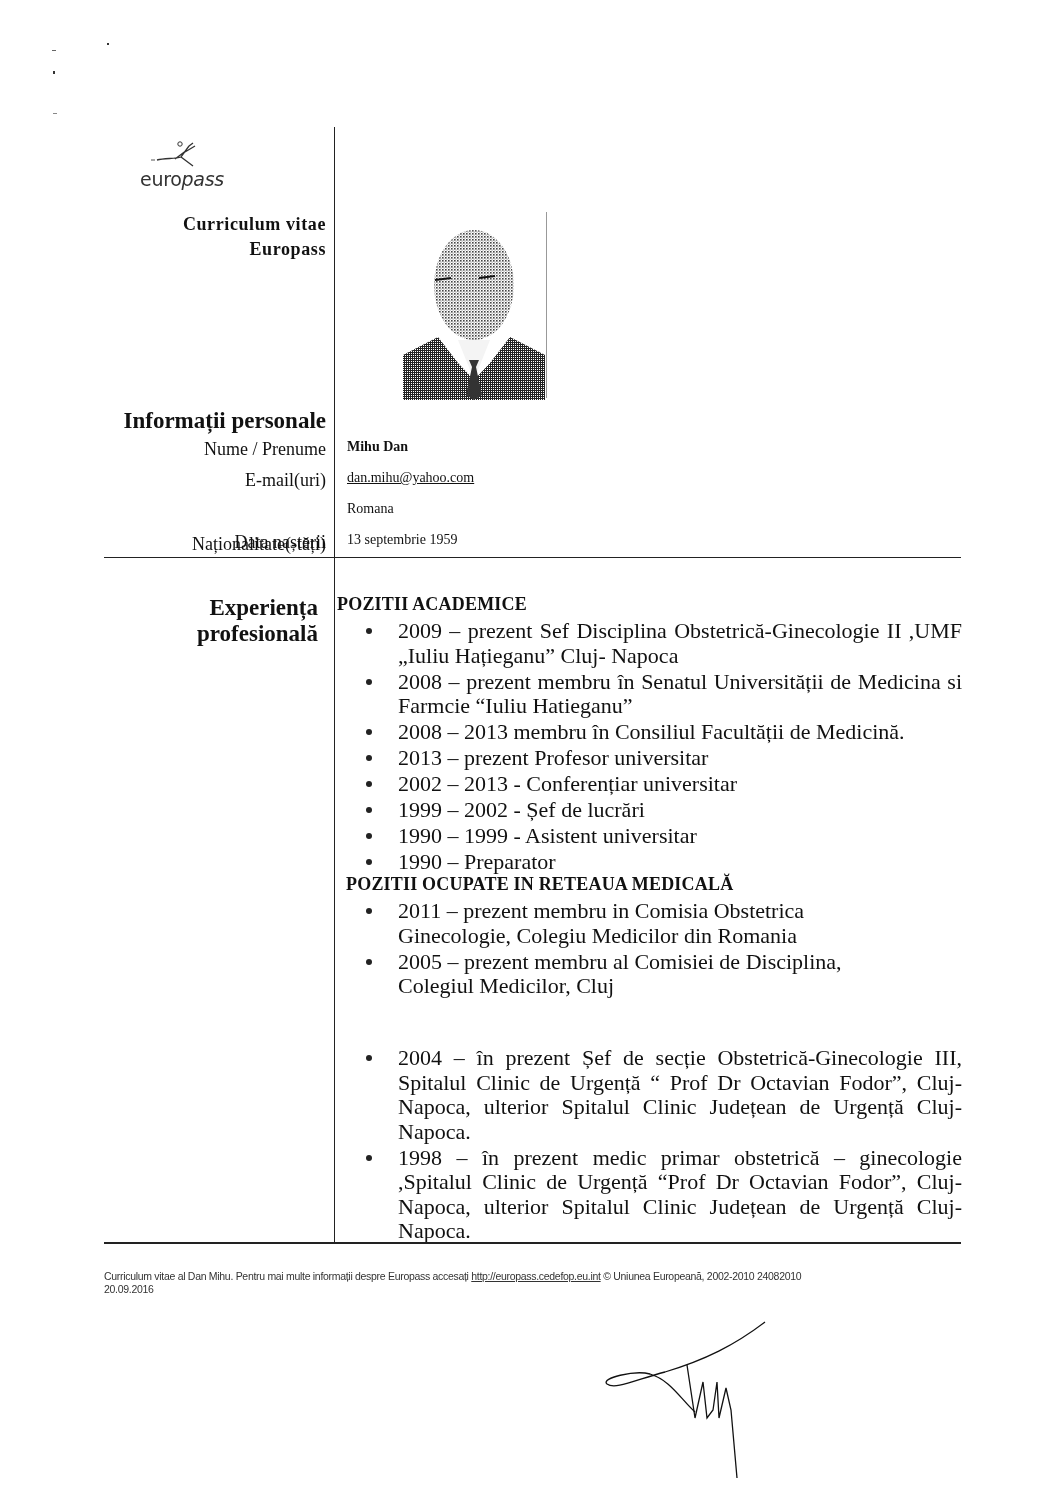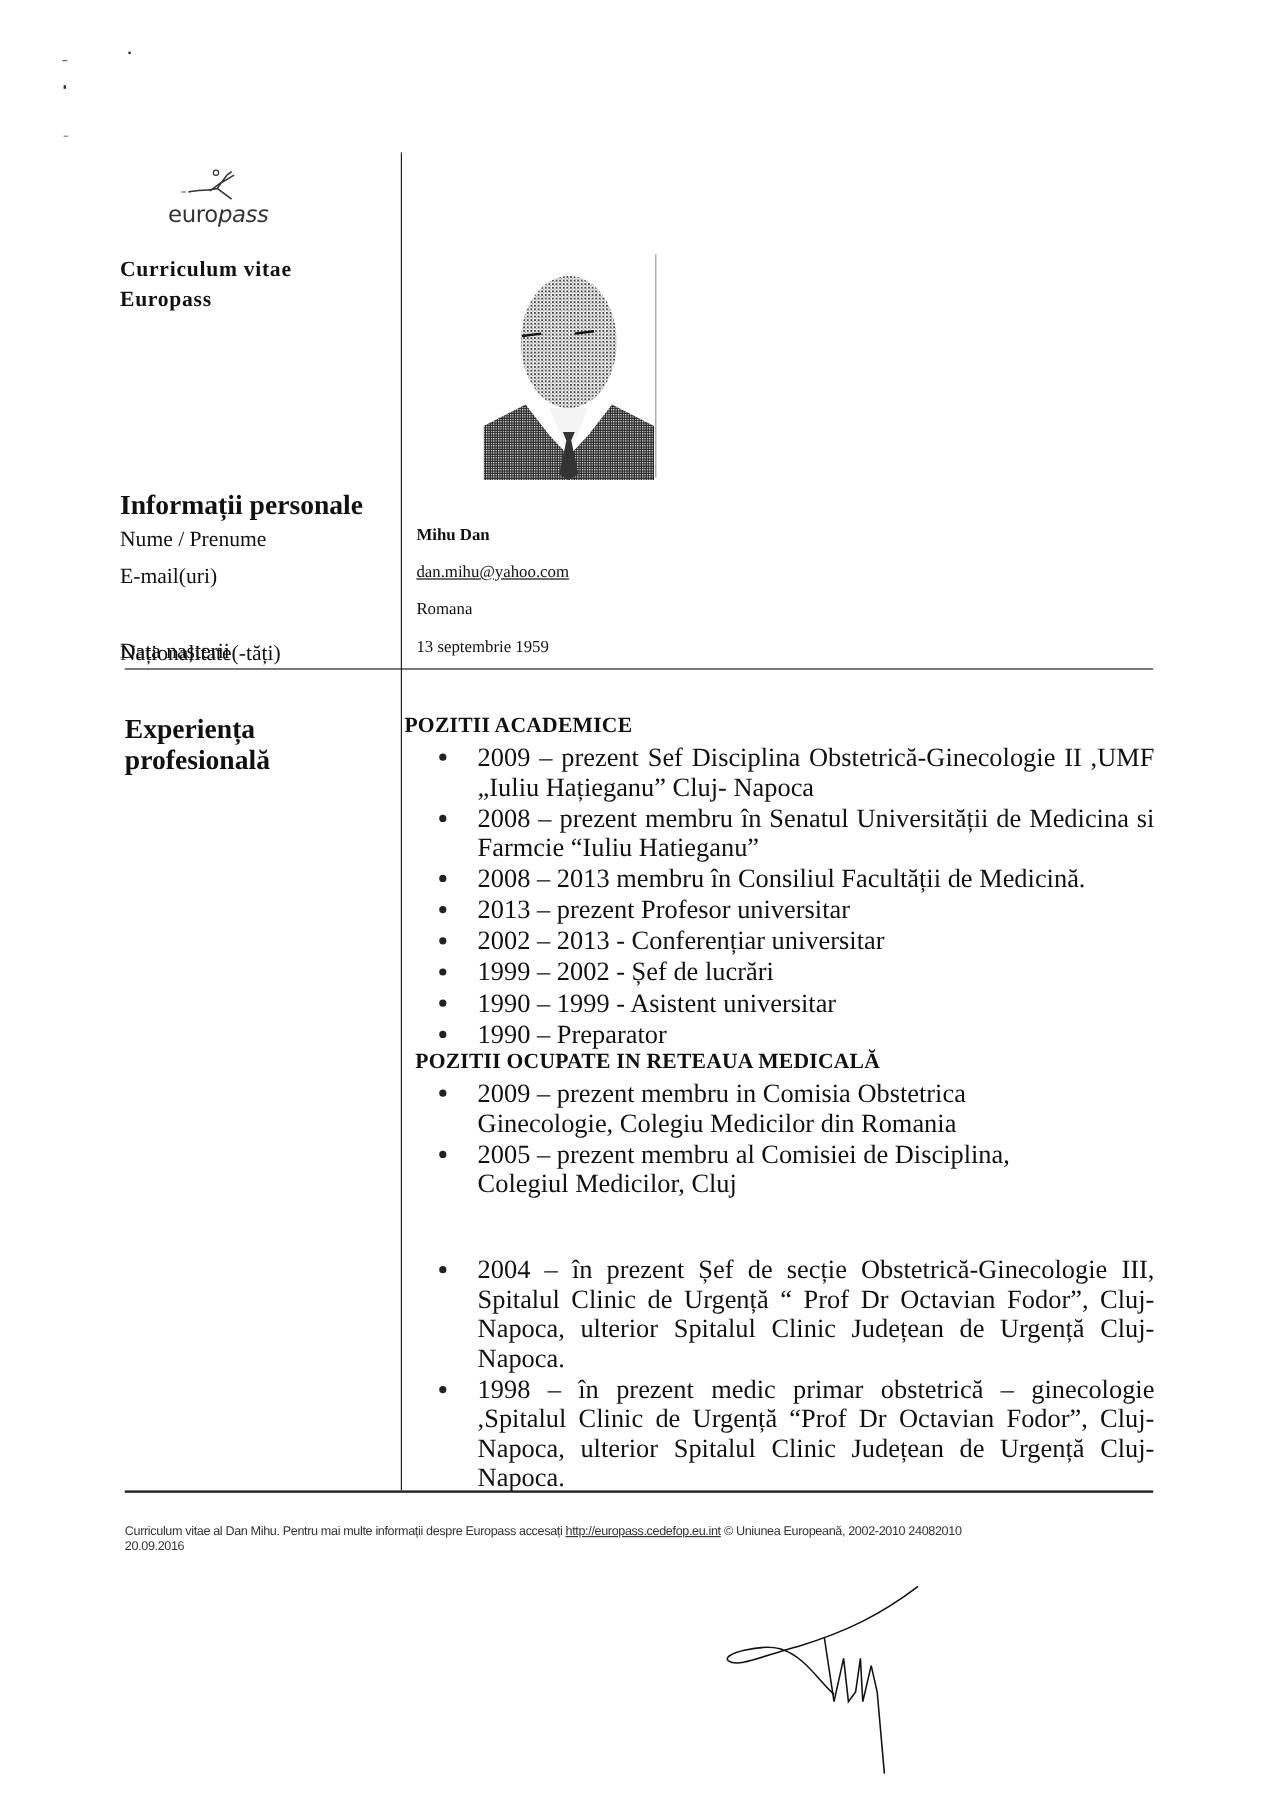--- a/index.html
+++ b/index.html
@@ -2,21 +2,21 @@
 <html><head>
   <meta charset="utf-8">
   <style>
     html, body { margin: 0; padding: 0; background: #ffffff; }
     body {
       width: 1059px; height: 1498px; position: relative; overflow: hidden;
       font-family: "Liberation Serif", "DejaVu Serif", serif; color: #111;
     }
     .vline { position: absolute; left: 334px; top: 127px; width: 1px; height: 1115px; background: #222; }
     .hline { position: absolute; height: 1px; background: #222; }
-    .left-col { position: absolute; left: 100px; width: 226px; text-align: left; }
+    .left-col { position: absolute; left: 100px; width: 226px; text-align: right; }
     .logo { position: absolute; left: 135px; top: 138px; width: 110px; height: 60px; }
     .logo-text { position: absolute; left: 140px; top: 168px; font-family: "DejaVu Sans", sans-serif; font-size: 19px; color: #333; letter-spacing: -0.3px; }
     .logo-text i { font-style: italic; }
     .cv-title { top: 212px; font-size: 18px; font-weight: bold; letter-spacing: 0.6px; line-height: 25px; }
     .photo { position: absolute; left: 403px; top: 215px; width: 142px; height: 185px; overflow: hidden; }
     .photo-border { position: absolute; left: 546px; top: 212px; width: 1px; height: 186px; background: #999; }
     .section-title { font-size: 23px; font-weight: bold; }
     .label { font-size: 18px; }
     .value { position: absolute; left: 347px; font-size: 14px; }
     .value.bold { font-weight: bold; }
@@ -101,21 +101,21 @@
   <li><span class="bullet"></span><span>2008 – 2013  membru în Consiliul Facultății de Medicină.</span></li>
   <li><span class="bullet"></span><span>2013 – prezent  Profesor universitar</span></li>
   <li><span class="bullet"></span><span>2002 – 2013  - Conferențiar universitar</span></li>
   <li><span class="bullet"></span><span>1999 – 2002  - Șef de lucrări</span></li>
   <li><span class="bullet"></span><span>1990 – 1999  - Asistent universitar</span></li>
   <li><span class="bullet"></span><span>1990 – Preparator</span></li>
 </ul>
 
 <div class="heading" style="top:874px; left:346px;">POZITII OCUPATE IN RETEAUA MEDICALĂ</div>
 <ul class="items" style="left:337px; top:899px; width:560px;">
-  <li><span class="bullet"></span><span>2009 – prezent membru in Comisia Obstetrica Ginecologie, Colegiu Medicilor din Romania</span></li>
+  <li><span class="bullet"></span><span>2011 – prezent membru in Comisia Obstetrica Ginecologie, Colegiu Medicilor din Romania</span></li>
   <li><span class="bullet"></span><span>2005 – prezent membru al Comisiei de Disciplina, Colegiul Medicilor, Cluj</span></li>
 </ul>
 <ul class="items justify" style="left:337px; top:1046px; width:625px;">
   <li><span class="bullet"></span><span>2004 – în prezent Șef de secție Obstetrică-Ginecologie III, Spitalul Clinic de Urgență “ Prof Dr Octavian Fodor”, Cluj-Napoca, ulterior Spitalul Clinic Județean de Urgență Cluj- Napoca.</span></li>
   <li><span class="bullet"></span><span>1998 – în prezent medic primar obstetrică – ginecologie ,Spitalul Clinic de Urgență “Prof Dr Octavian Fodor”, Cluj-Napoca, ulterior Spitalul Clinic Județean de Urgență Cluj- Napoca.</span></li>
 </ul>
 
 <div class="hline" style="left:104px; top:1242px; width:857px; height:2px;"></div>
 
 <div class="footer">

